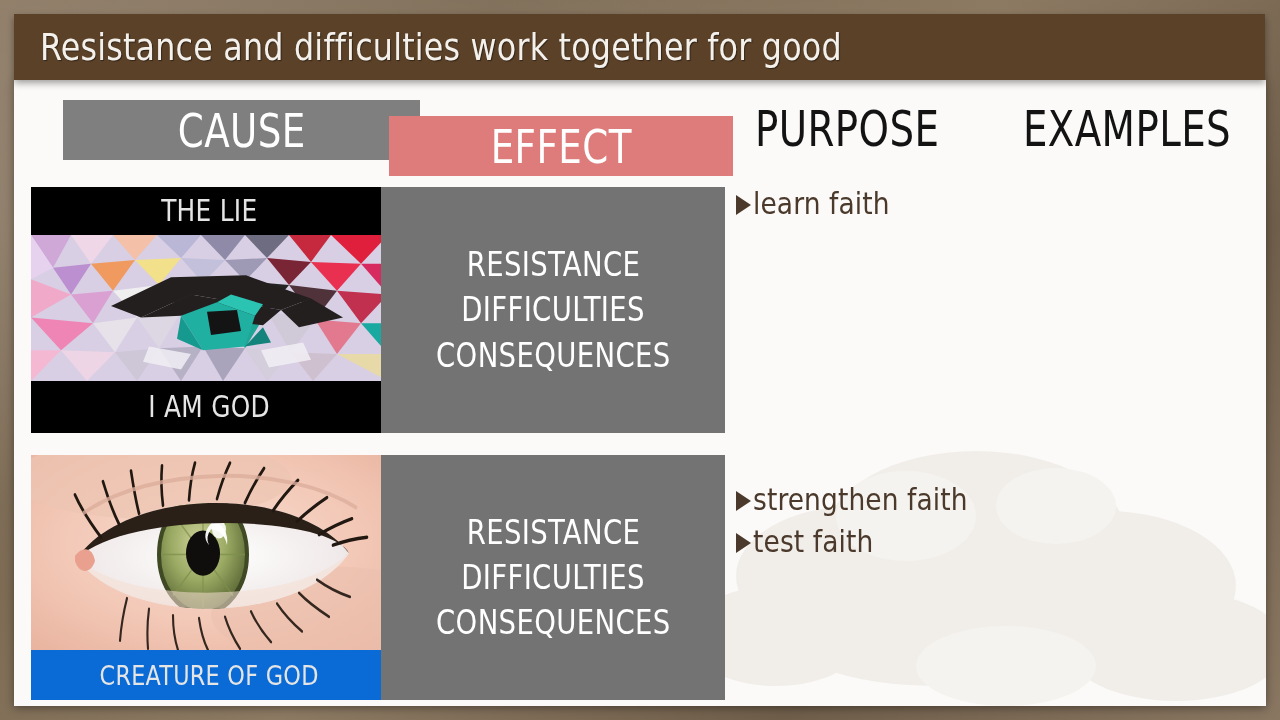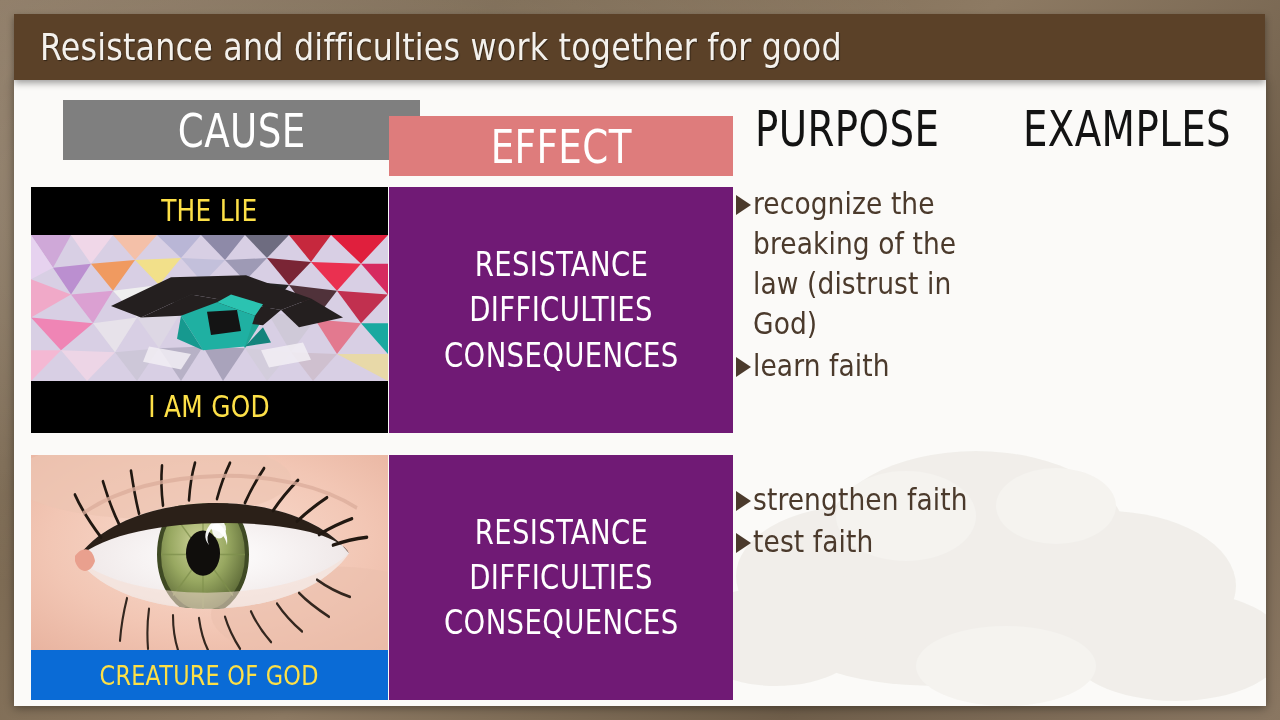--- a/index.html
+++ b/index.html
@@ -111,21 +111,21 @@
     overflow: hidden;
   }
   #card-lie   { top: 107px; height: 246px; }
   #card-truth { top: 375px; height: 245px; }
 
   .card-band {
     height: 46px;
     display: flex;
     align-items: center;
     justify-content: center;
-    color: #fde047;
+    color: #e5e5e5;
     font-size: 30px;
     line-height: 1;
     letter-spacing: .3px;
     flex: 0 0 auto;
   }
   .card-band .lbl { transform: scaleX(.92); display:block; }
   #card-lie .card-band   { background: #000000; }
   #card-truth .card-band { background: #0a6bd6; }
   #card-lie .card-band.foot   { height: 52px; }
   #card-truth .card-band.foot { height: 50px; font-size: 27px; }
@@ -135,23 +135,23 @@
   .card-art { flex: 1 1 auto; position: relative; overflow: hidden; }
 
   
   .lowpoly-eye { width: 100%; height: 100%; display:block; }
   
   .photo-eye { width: 100%; height: 100%; display:block; }
 
   
   .effect-cell {
     position: absolute;
-    left: 375px;
+    left: 367px;
     width: 344px;
-    background: #701a75;
+    background: #737373;
     display: flex;
     flex-direction: column;
     align-items: center;
     justify-content: center;
     color: #ffffff;
     font-size: 34px;
     line-height: 1.33;
     letter-spacing: .4px;
     text-align: center;
   }
@@ -321,26 +321,20 @@
       <div class="effect-cell" id="effect-1">
         <span class="lbl">RESISTANCE</span>
         <span class="lbl">DIFFICULTIES</span>
         <span class="lbl">CONSEQUENCES</span>
       </div>
 
       <div class="purpose-cell" id="purpose-1">
         <div class="bullet">
           <span class="tri"></span>
           <span class="bullet-text">
-              <span class="lbl">recognize the breaking of the law (distrust in God)</span>
-            </span>
-        </div>
-        <div class="bullet">
-          <span class="tri"></span>
-          <span class="bullet-text">
               <span class="lbl">learn faith</span>
             </span>
         </div>
       </div>
 
       <div class="cause-card" id="card-truth">
         <div class="card-art">
           <svg class="photo-eye" viewBox="0 0 357 147" preserveAspectRatio="none" aria-hidden="true">
             <defs>
               <radialGradient id="skin" cx="50%" cy="45%" r="75%">

